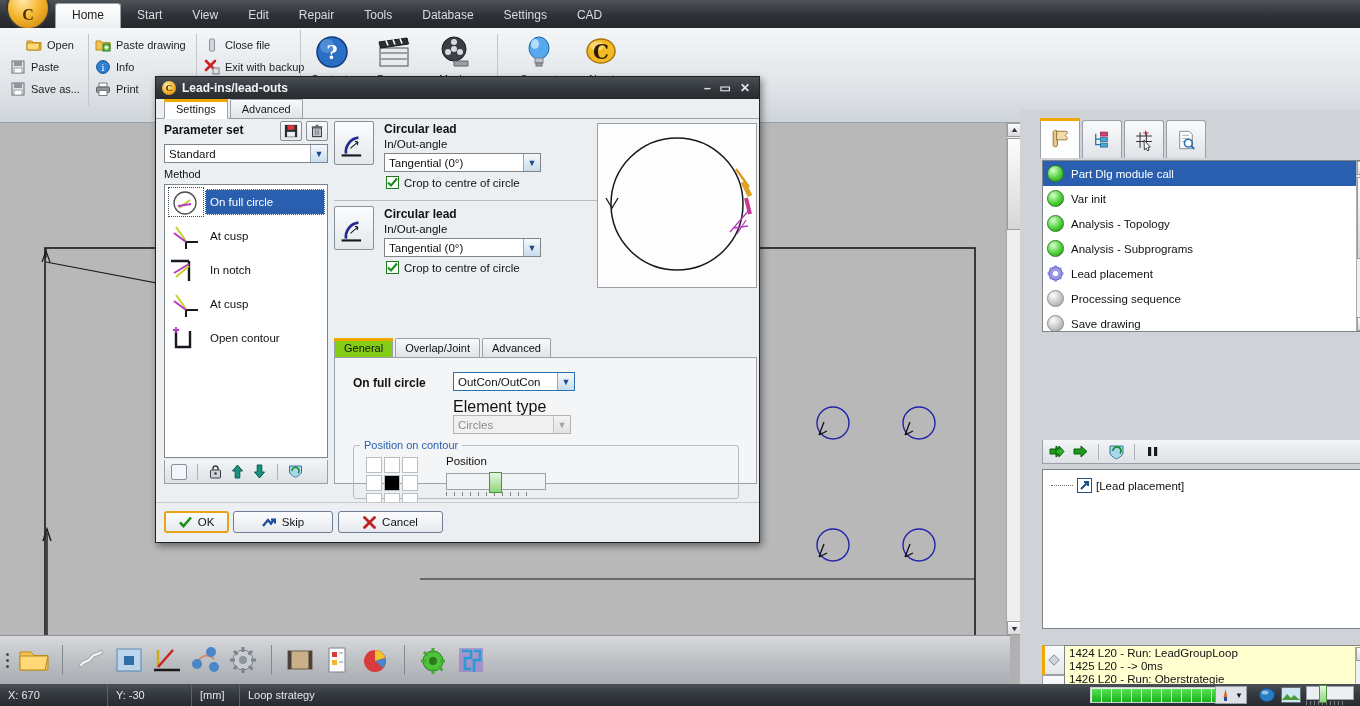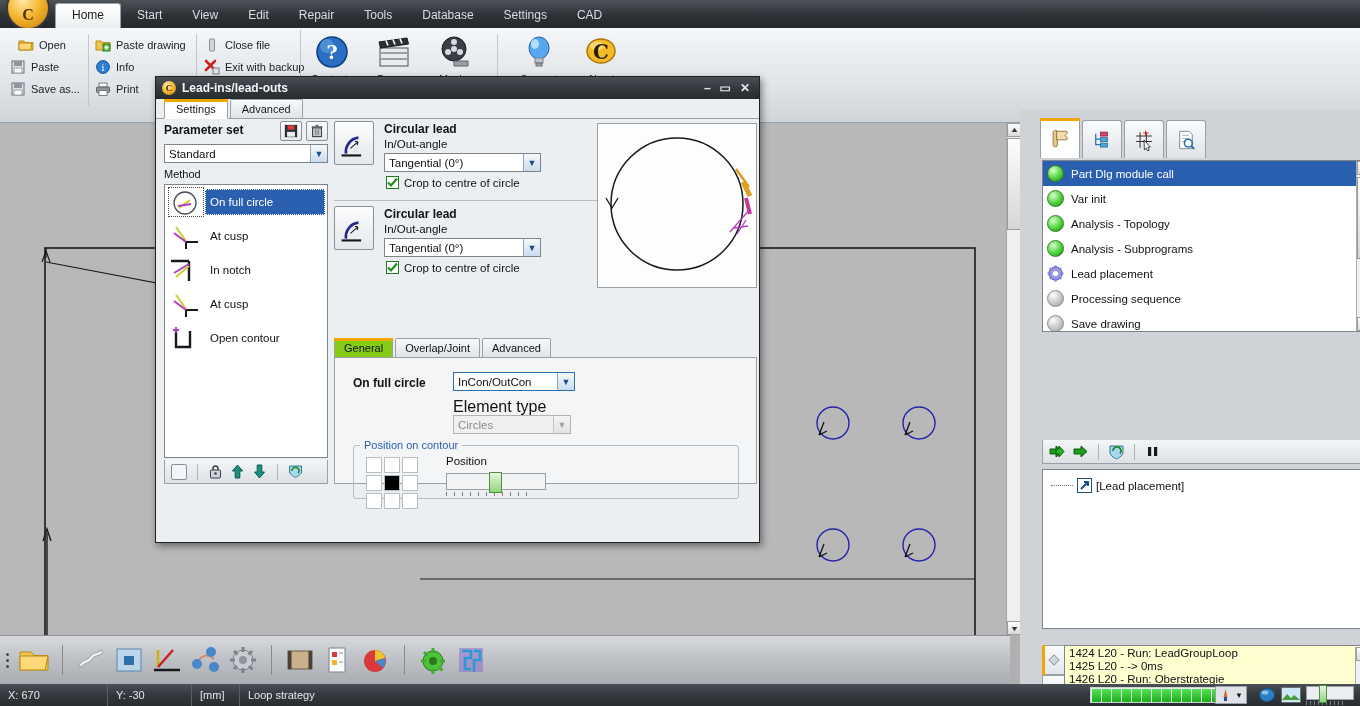--- a/index.html
+++ b/index.html
@@ -253,21 +253,21 @@
       <div class="rtab">Tools</div>
       <div class="rtab">Database</div>
       <div class="rtab">Settings</div>
       <div class="rtab">CAD</div>
     </div>
   </div>
 
   <div class="ribbon-body">
 
     <div class="rgroup" style="left:10px; width:84px;">
-      <div class="rcmd" style="position:absolute;left:8px;top:6px;justify-content:space-between;">
+      <div class="rcmd" style="position:absolute;left:16px;top:6px;justify-content:space-between;">
         <span class="ico">
           <svg viewBox="0 0 16 16">
               <path d="M1 4h5l1.3 1.6H15V13H1z" fill="#f4c253" stroke="#b98c17"></path>
               <path d="M1 6h13l-1.5 7H1z" fill="#ffd87a" stroke="#b98c17"></path>
             </svg>
         </span>
         <span>Open</span>
       </div>
       <div class="rcmd" style="position:absolute;left:0;top:28px;">
         <span class="ico">
@@ -904,21 +904,21 @@
 
       <div class="subtabs">
         <div class="subtab active">General</div>
         <div class="subtab">Overlap/Joint</div>
         <div class="subtab">Advanced</div>
       </div>
 
       <div class="subpanel">
         <div style="position:absolute;left:18px;top:18px;font-size:12px;font-weight:bold;color:#111;">On full circle</div>
         <div class="combo" style="position:absolute;left:118px;top:14px;width:122px;border:1px solid #2a6fb0;">
-          <span>InCon/OutCon</span>
+          <span>OutCon/OutCon</span>
           <span class="arrow">▼</span>
         </div>
 
         <div style="position:absolute;left:118px;top:40px;font-size:16px;color:#111;">Element type</div>
         <div class="combo disabled" style="position:absolute;left:118px;top:57px;width:118px;">
           <span>Circles</span>
           <span class="arrow">▼</span>
         </div>
 
         <fieldset class="fieldset" style="left:18px;top:81px;width:386px;height:60px;">
@@ -949,20 +949,47 @@
                 <i></i>
                 <i></i>
                 <i></i>
                 <i></i>
                 <i></i>
             </div>
           </div>
         </fieldset>
       </div>
 
+      <div class="dlg-footer">
+        <div class="dbtn default" style="left:8px;width:65px;">
+          <span style="width:13px;height:13px;display:inline-block;">
+            <svg viewBox="0 0 13 13">
+                <path d="M1 6.5l3.5 3.5L12 1.5" fill="none" stroke="#1c8f1c" stroke-width="2.6"></path>
+              </svg>
+          </span>
+          <span>OK</span>
+        </div>
+        <div class="dbtn" style="left:77px;width:100px;">
+          <span style="width:14px;height:13px;display:inline-block;">
+            <svg viewBox="0 0 14 13">
+                <path d="M1 10l5-6 3 3.5 3-4" fill="none" stroke="#1c4e9c" stroke-width="2.4"></path>
+                <path d="M9 3.5h4v4" fill="none" stroke="#1c4e9c" stroke-width="2"></path>
+              </svg>
+          </span>
+          <span>Skip</span>
+        </div>
+        <div class="dbtn" style="left:182px;width:105px;">
+          <span style="width:13px;height:13px;display:inline-block;">
+            <svg viewBox="0 0 13 13">
+                <path d="M1.5 1.5l10 10M11.5 1.5l-10 10" stroke="#c22020" stroke-width="2.8" stroke-linecap="round"></path>
+              </svg>
+          </span>
+          <span>Cancel</span>
+        </div>
+      </div>
 
     </div>
   </div>
 
   <div class="statusbar">
     <div class="sb-cell" style="width:108px;">X: 670</div>
     <div class="sb-cell" style="width:84px;">Y: -30</div>
     <div class="sb-cell" style="width:48px;">[mm]</div>
     <div class="sb-cell" style="width:860px;border-right:none;">Loop strategy</div>
 

